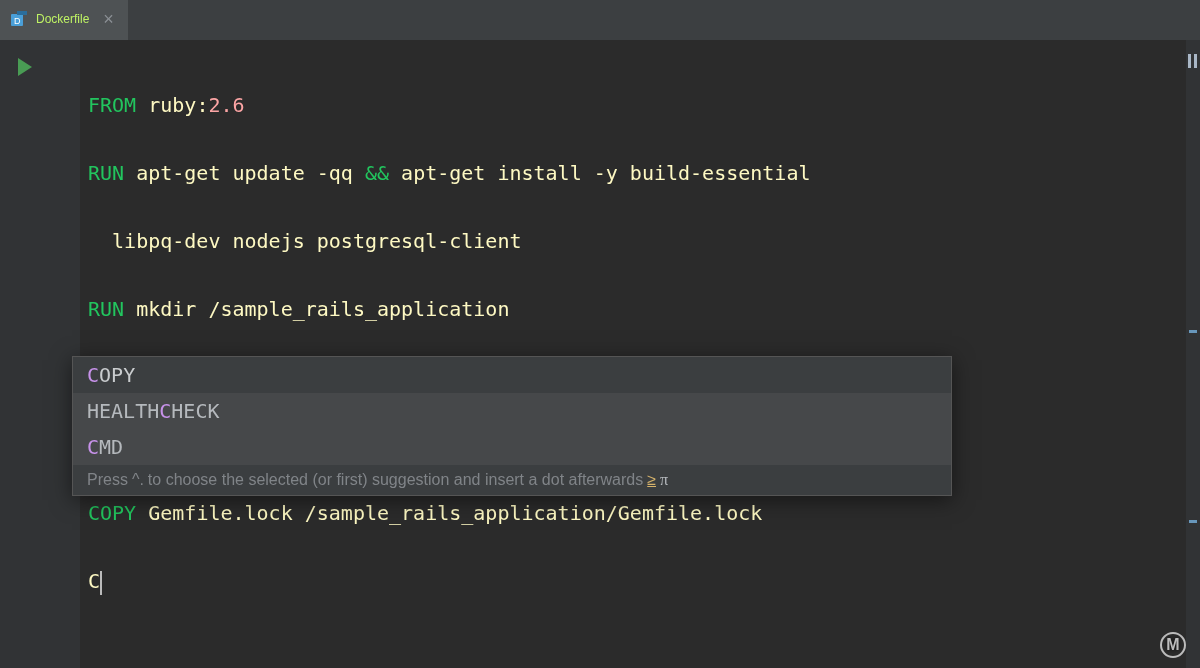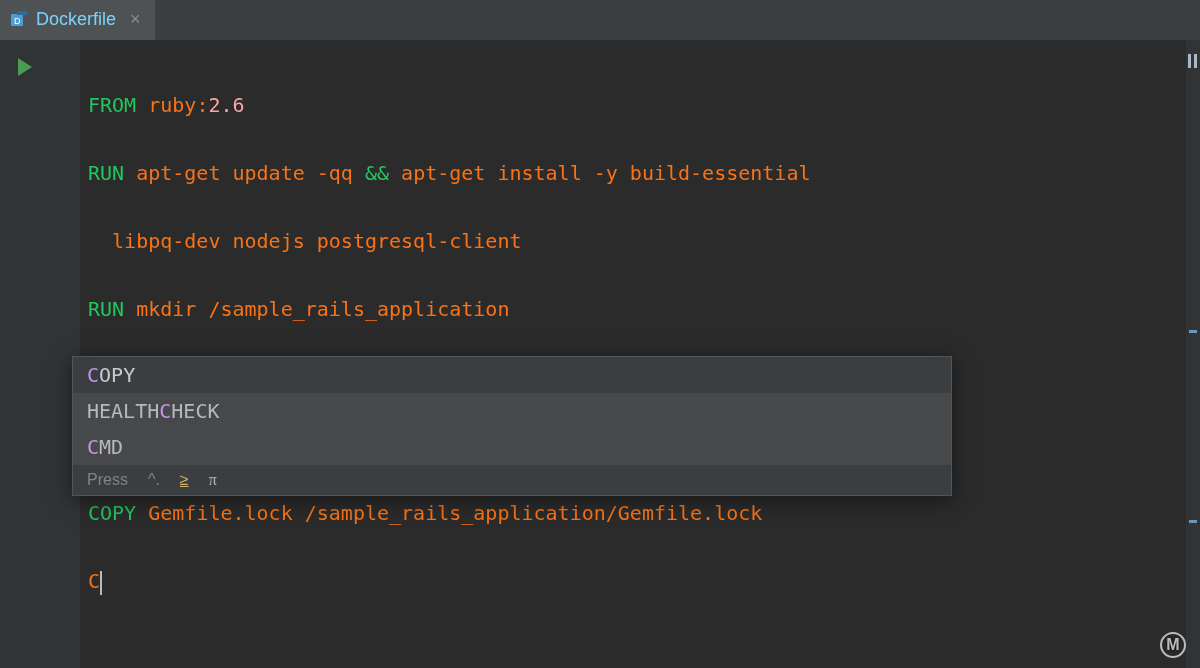--- a/index.html
+++ b/index.html
@@ -26,21 +26,21 @@
     padding: 0 14px 0 10px;
     gap: 8px;
     border-bottom: 2px solid transparent;
   }
   .tab-icon {
     width: 18px;
     height: 18px;
     position: relative;
   }
   .tab-icon svg { width: 18px; height: 18px; }
-  .tab-label { color: #7dd3fc; font-size: 18px; font-family: sans-serif; }
+  .tab-label { color: #bef264; font-size: 12px; font-family: sans-serif; }
   .tab-close { color: #8a8f94; font-size: 18px; margin-left: 6px; font-family: sans-serif; font-weight: 300;}
   .editor-wrap {
     display: flex;
     height: calc(100% - 40px);
   }
   .gutter-left {
     width: 56px;
     background: #313335;
     position: relative;
     flex-shrink: 0;
@@ -62,21 +62,21 @@
   .editor {
     flex: 1;
     padding: 14px 0 0 8px;
     background: #2b2b2b;
     position: relative;
     line-height: 34px;
     white-space: pre;
   }
   .line { height: 34px; }
   .orange { color: #22c55e; }
-  .text { color: #f97316; text-align: center; }
+  .text { color: #fef9c3; text-align: center; }
   .num { color: #fca5a5; }
   .autocomplete {
     position: absolute;
     left: 72px;
     top: 356px;
     width: 880px;
     background: #46484a;
     border: 1px solid #555;
     box-shadow: 0 4px 20px rgba(0,0,0,0.5);
     font-size: 20px;
@@ -88,21 +88,21 @@
   .ac-item.selected { background: #3b3e40; color: #c9ccce; }
   .ac-match { color: #c792ea; }
   .ac-hint {
     padding: 6px 14px;
     background: #3b3e40;
     color: #808488;
     font-family: sans-serif;
     font-size: 16px;
     display: flex;
     align-items: center;
-    gap: 20px;
+    gap: 4px;
   }
   .ac-hint-link { color: #d6b36b; text-decoration: underline; }
   .ac-hint-pi { color: #b5b9bd; font-family: serif;}
   .scrollbar-right {
     width: 14px;
     background: #313335;
     flex-shrink: 0;
     position: relative;
   }
   .pause-icon {
@@ -194,20 +194,21 @@
   </div>
 </div>
 
 <div class="autocomplete">
   <div class="ac-item selected"><span class="ac-match">C</span><span>OPY</span></div>
   <div class="ac-item"><span>HEALTH</span><span class="ac-match">C</span><span>HECK</span></div>
   <div class="ac-item"><span class="ac-match">C</span><span>MD</span></div>
   <div class="ac-hint">
     <span>Press </span>
       <span>^.</span>
+      <span> to choose the selected (or first) suggestion and insert a dot afterwards </span>
       <span class="ac-hint-link">≥</span>
       <span class="ac-hint-pi"> π</span>
   </div>
 </div>
 
 <div class="watermark">
   <div class="watermark-icon">M</div>
 </div>
 
 </body></html>

